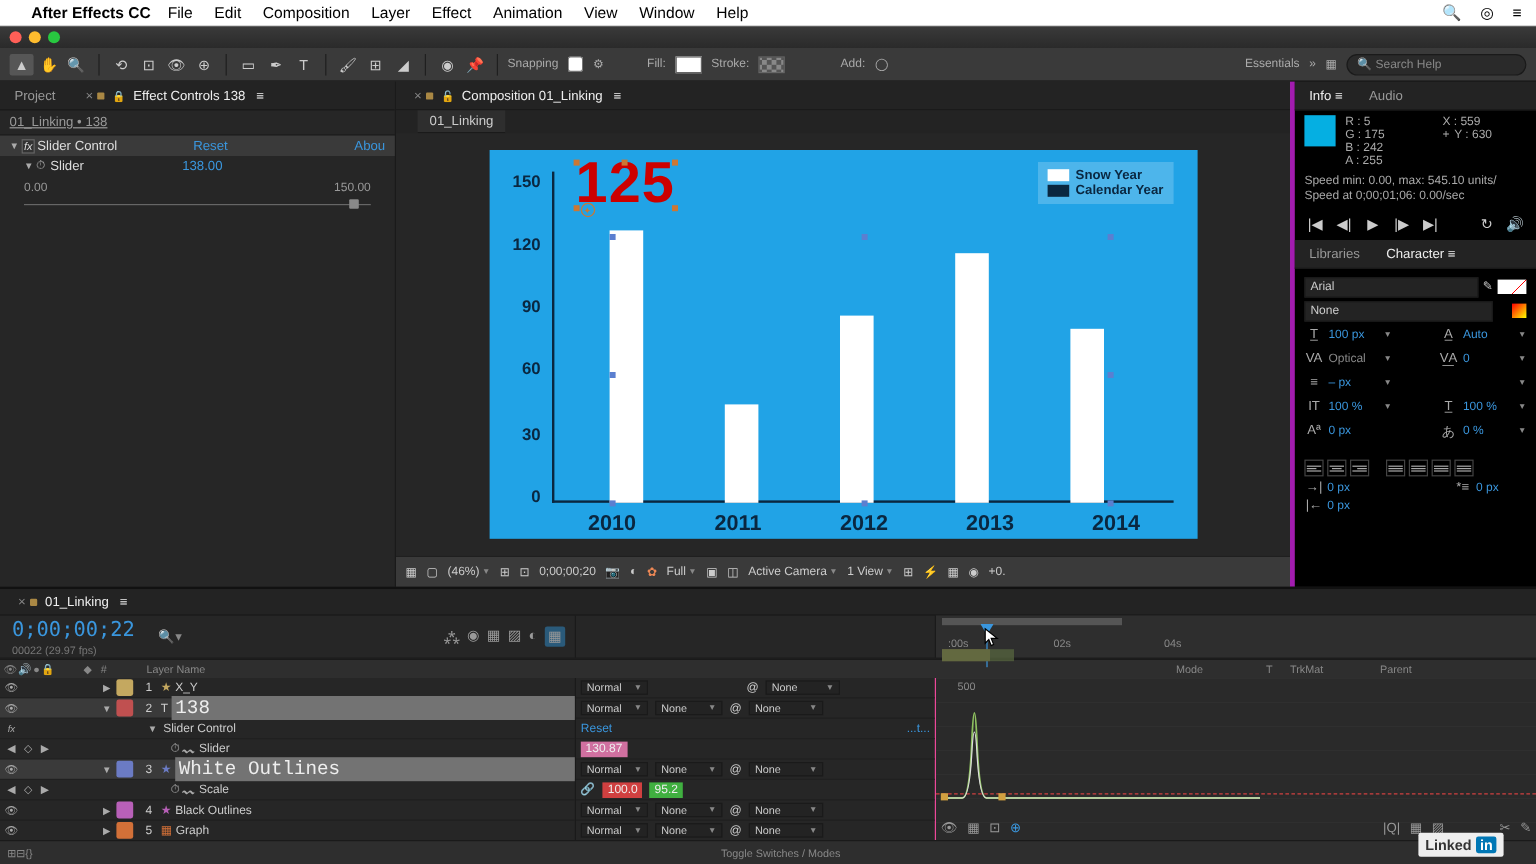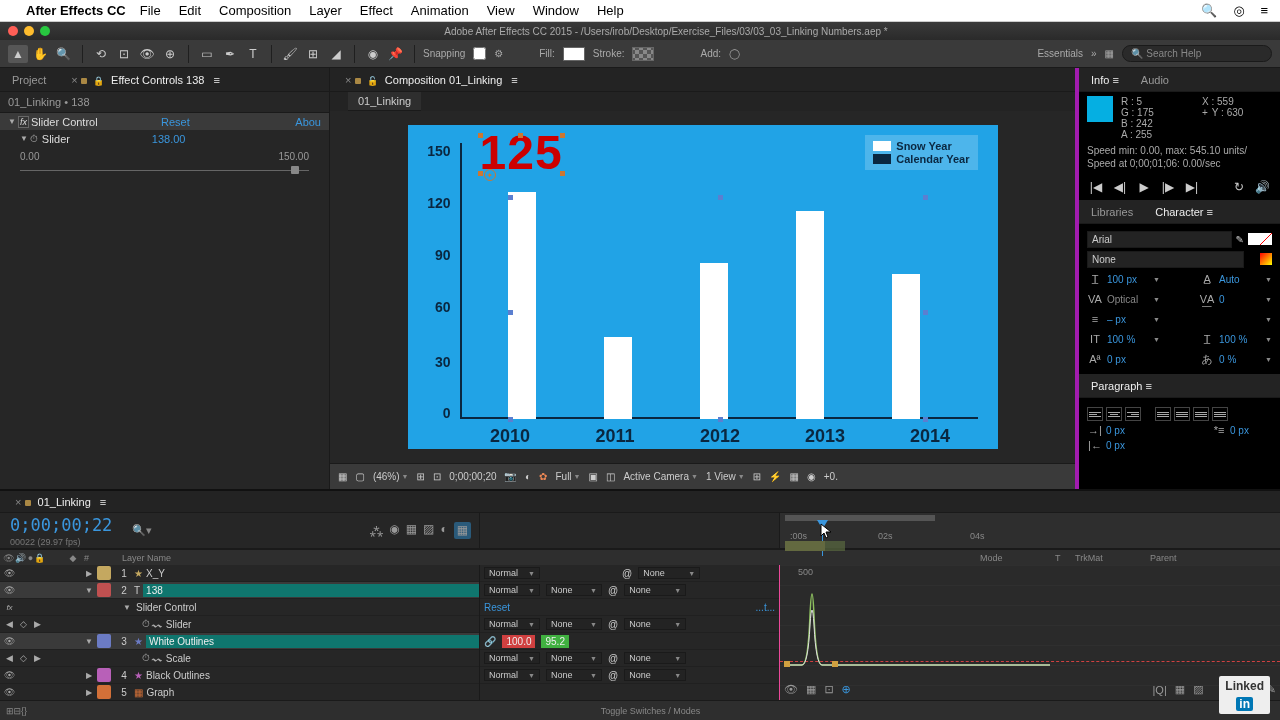--- a/index.html
+++ b/index.html
@@ -39,21 +39,21 @@
 .right-col { width: 205px; background: #000000; display: flex; flex-direction: column; border-left: 4px solid #a21caf; }
 
 .panel-tab-bar { height: 24px; background: #232323; display: flex; align-items: center; padding: 0 6px; gap: 10px; border-bottom: 1px solid #1a1a1a; font-size: 11px; }
 .panel-tab { color: #999; padding: 2px 6px; cursor: default; }
 .panel-tab.active { color: #eee; }
 .panel-tab .close-x { color: #888; margin-left: 3px; }
 .panel-tab .lock { margin-right: 3px; font-size: 9px; }
 .panel-tab .dot-marker { width: 6px; height: 6px; background: #a84; display: inline-block; margin-right: 4px; border-radius: 1px; }
 
 
-.ec-breadcrumb { padding: 4px 8px; color: #999; font-size: 11px; border-bottom: 1px solid #1a1a1a; }
+.ec-breadcrumb { padding: 4px 8px; color: #999; font-size: 11px; border-bottom: 1px solid #1a1a1a; text-decoration: underline; }
 .ec-body { flex: 1; padding: 0; }
 .ec-row { display: flex; align-items: center; padding: 2px 8px; height: 17px; font-size: 11px; }
 .ec-effect { background: #3a3a3a; }
 .ec-row .disclosure { width: 10px; color: #aaa; font-size: 8px; }
 .ec-row .fx-badge { font-size: 9px; font-style: italic; color: #ddd; margin-right: 2px; border: 1px solid #666; padding: 0 1px; background: #333; }
 .ec-row .name { flex: 0 0 130px; color: #ddd; }
 .ec-row .link { color: #3a96dd; }
 .ec-row .value { color: #3a96dd; }
 .ec-row .about { margin-left: auto; color: #3a96dd; }
 .ec-row .stopwatch { color: #aaa; margin-right: 4px; font-size: 10px; }
@@ -121,42 +121,42 @@
 .tl-col-header { height: 16px; background: #2e2e2e; display: flex; align-items: center; font-size: 9px; color: #888; border-top: 1px solid #1a1a1a; }
 .tl-body { flex: 1; display: flex; overflow: hidden; }
 .tl-layers { width: 480px; border-right: 1px solid #1a1a1a; }
 .tl-layer-row { height: 17px; display: flex; align-items: center; font-size: 10px; border-bottom: 1px solid #202020; }
 .tl-layer-row.selected { background: #3a3a3a; }
 .tl-av { width: 62px; display: flex; gap: 1px; padding-left: 3px; }
 .tl-av span { width: 13px; text-align: center; color: #aaa; font-size: 9px; }
 .tl-num { width: 20px; text-align: center; }
 .tl-color { width: 14px; height: 14px; border-radius: 2px; margin: 0 3px; }
 .tl-name { flex: 1; display: flex; align-items: center; gap: 3px; }
-.tl-name input { background: #0f766e; border: none; color: #eee; font-size: 10px; padding: 1px 3px; width: 100%; }
+.tl-name input { background: #737373; border: none; color: #eee; font-size: 16px; padding: 1px 3px; width: 100%; font-family: Liberation Mono, monospace; }
 .tl-disclosure { width: 10px; font-size: 8px; color: #aaa; text-align: center; }
 .tl-modes-col { width: 300px; border-right: 1px solid #ec4899; }
 .tl-mode-row { height: 17px; display: flex; align-items: center; font-size: 10px; padding: 0 4px; gap: 6px; border-bottom: 1px solid #202020; }
 .mode-dd { background: #232323; border: 1px solid #1a1a1a; padding: 0 4px; font-size: 9px; color: #ccc; width: 56px; display: flex; justify-content: space-between; align-items: center; }
 .parent-dd { background: #232323; border: 1px solid #1a1a1a; padding: 0 4px; font-size: 9px; color: #ccc; width: 62px; display: flex; justify-content: space-between; align-items: center; }
 .val-box { padding: 1px 4px; font-size: 10px; color: #eee; }
 .val-box.pink { background: #d070a0; }
 .val-box.red { background: #d04040; }
 .val-box.green { background: #40b040; }
 .tl-graph { flex: 1; position: relative; background: #2a2a2a; }
 .time-ruler { height: 36px; background: #2e2e2e; border-bottom: 1px solid #1a1a1a; position: relative; font-size: 9px; color: #888; }
 .ruler-mark { position: absolute; top: 18px; }
 .work-area { position: absolute; top: 2px; height: 6px; background: #555; left: 5px; width: 150px; }
 .playhead { position: absolute; top: 8px; width: 1px; height: 100%; background: #3a96dd; }
 .playhead-head { position: absolute; top: -1px; left: -5px; width: 11px; height: 9px; background: #3a96dd; clip-path: polygon(0 0, 100% 0, 50% 100%); }
 .tl-footer { height: 20px; background: #2e2e2e; border-top: 1px solid #1a1a1a; display: flex; align-items: center; padding: 0 6px; font-size: 9px; color: #888; }
 .tl-footer .center-text { flex: 1; text-align: center; }
 .mini-bar { position: absolute; height: 10px; top: 3px; }
 .graph-tools { position: absolute; bottom: 4px; left: 4px; right: 4px; display: flex; gap: 8px; align-items: center; color: #999; font-size: 11px; }
 .cursor-arrow { position: absolute; width: 14px; height: 18px; pointer-events: none; z-index: 100; }
-.linkedin-badge { position: absolute; right: 10px; bottom: 6px; background: #eee; color: #333; padding: 3px 6px; font-size: 12px; font-weight: bold; border-radius: 2px; display: flex; align-items: center; gap: 4px; z-index: 50; flex-direction: column; }
+.linkedin-badge { position: absolute; right: 27px; bottom: 6px; background: #eee; color: #333; padding: 3px 6px; font-size: 12px; font-weight: bold; border-radius: 2px; display: flex; align-items: center; gap: 4px; z-index: 50; }
 .linkedin-badge .in { background: #0077b5; color: #fff; padding: 0 3px; border-radius: 2px; }
 </style>
 </head>
 <body>
 
 <div class="mac-menubar">
   <span class="apple"></span>
   <span class="app-name">After Effects CC</span>
   <span class="menu-item">File</span>
   <span class="menu-item">Edit</span>
@@ -174,21 +174,20 @@
     <span>≡</span>
   </span>
 </div>
 
 <div class="window-chrome">
   <div class="traffic-lights">
     <div class="dot red"></div>
     <div class="dot yellow"></div>
     <div class="dot green"></div>
   </div>
-  <div class="title">Adobe After Effects CC 2015 - /Users/irob/Desktop/Exercise_Files/03/03_03_Linking Numbers.aep *</div>
 </div>
 
 <div class="toolbar">
   <div class="tool-group">
     <div class="tool-btn active">▲</div>
     <div class="tool-btn">✋</div>
     <div class="tool-btn">🔍</div>
   </div>
   <div class="sep"></div>
   <div class="tool-group">
@@ -487,23 +486,20 @@
       <div class="char-row">
         <span class="char-icon">Aª</span>
         <span class="char-val">0 px</span>
         <span style="flex:1"></span>
         <span class="char-icon">あ</span>
         <span class="char-val">0 %</span>
           <span class="dropdown-arrow">▼</span>
       </div>
     </div>
 
-    <div class="panel-tab-bar">
-      <span class="panel-tab active"><span>Paragraph</span> ≡</span>
-    </div>
     <div class="para-panel">
       <div class="para-row">
         <div class="align-btn">
             <span style="width:100%"></span>
             <span style="width:70%"></span>
             <span style="width:100%"></span>
           </div>
         <div class="align-btn">
             <span style="width:100%"></span>
             <span style="width:70%;margin:0 auto"></span>
@@ -769,20 +765,23 @@
           <span>@</span>
           <div class="parent-dd">
             <span>None</span>
             <span class="dropdown-arrow">▼</span>
           </div>
         </div>
       <div class="tl-mode-row">
           <span class="link" style="color:#3a96dd">Reset</span>
           <span style="flex:1"></span>
           <span style="color:#3a96dd">...t...</span>
+        </div>
+      <div class="tl-mode-row">
+          <div class="val-box pink">130.87</div>
         </div>
       <div class="tl-mode-row">
           <div class="mode-dd">
             <span>Normal</span>
             <span class="dropdown-arrow">▼</span>
           </div>
           <div class="mode-dd">
             <span>None</span>
             <span class="dropdown-arrow">▼</span>
           </div>

